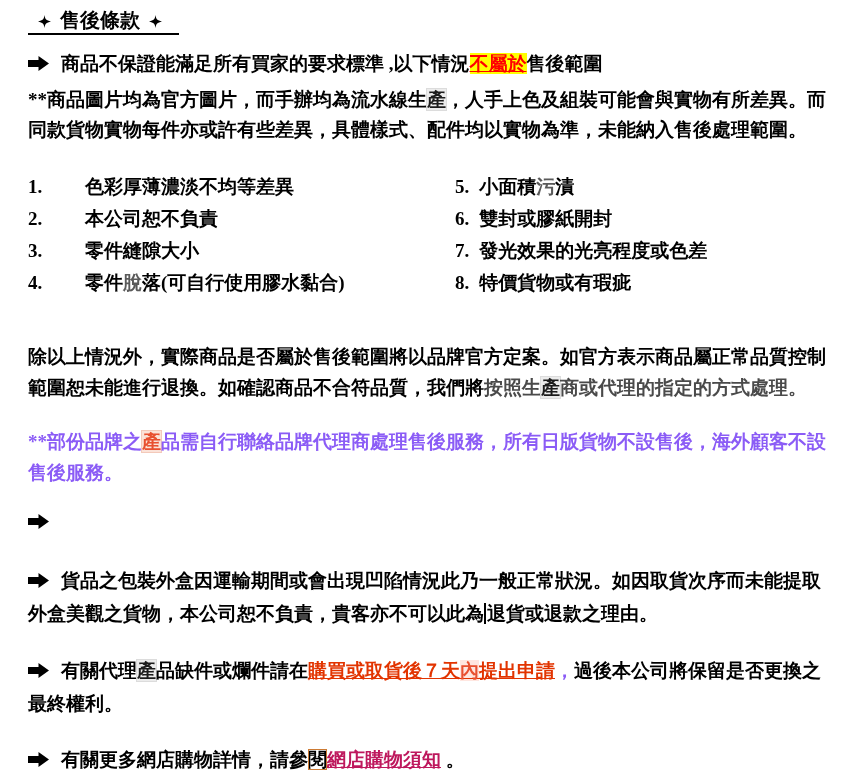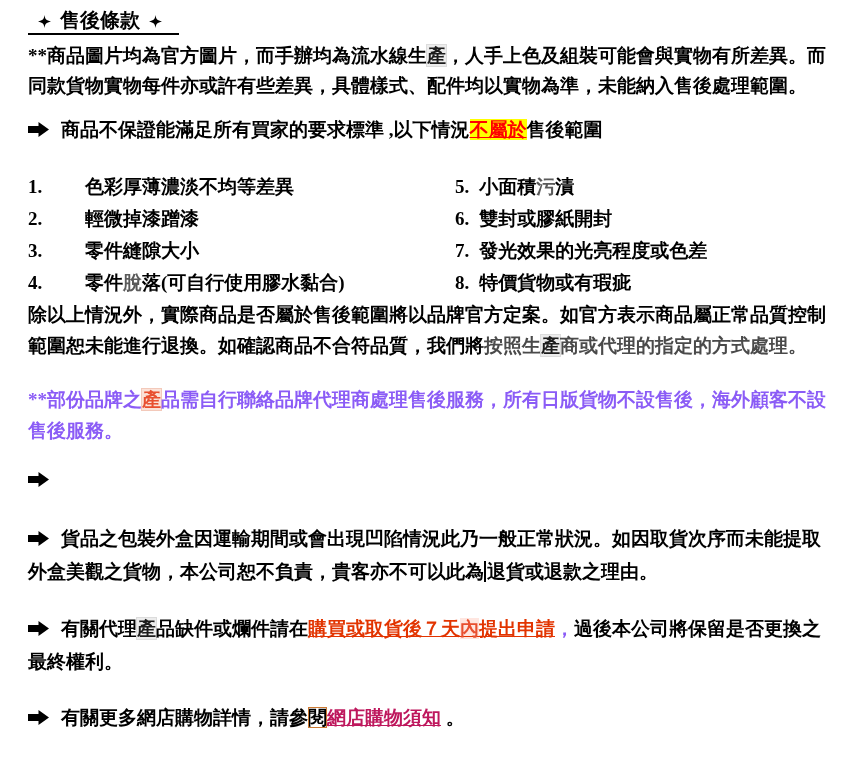--- a/index.html
+++ b/index.html
@@ -16,21 +16,21 @@
     white-space:nowrap;
   }
   .title .star-icon { display:inline-block; vertical-align:-1px; margin:0 9px; }
   .para { margin:0; line-height:30px; }
   .notice { margin-top:14px; line-height:30px; }
   .xlist { margin-top:26px; }
   .xrow { display:flex; line-height:32px; margin:0; }
   .lcell { width:427px; display:flex; }
   .lnum { display:inline-block; width:57px; }
   .rnum { display:inline-block; margin-right:10px; }
-  .decision { line-height:31px; }
+  .decision { margin-top:42px; line-height:31px; }
   .brand { margin-top:23px; line-height:31px; }
   .bullet { line-height:31px; }
   .b1 { margin-top:18px; }
   .b2 { margin-top:27px; line-height:33px; }
   .b3 { margin-top:24px; line-height:33px; }
   .b4 { margin-top:24px; }
   .arrow-icon { display:inline-block; vertical-align:-1px; margin-right:12px; }
   
   .seg-n  { color:#000; }
   .seg-fb { color:#1c1c1c; background:#ececec; box-shadow:0 0 0 1px #dcdcdc; }
@@ -53,40 +53,40 @@
   
   <div class="title">
     <svg class="star-icon" width="13" height="13" viewBox="0 0 13 13">
         <path d="M6.5 0 C7.2 4.4 8.1 5.3 13 6.5 C8.1 7.7 7.2 8.6 6.5 13 C5.8 8.6 4.9 7.7 0 6.5 C4.9 5.3 5.8 4.4 6.5 0 Z" fill="#000"></path>
       </svg><span>售後條款</span><svg class="star-icon" width="13" height="13" viewBox="0 0 13 13">
         <path d="M6.5 0 C7.2 4.4 8.1 5.3 13 6.5 C8.1 7.7 7.2 8.6 6.5 13 C5.8 8.6 4.9 7.7 0 6.5 C4.9 5.3 5.8 4.4 6.5 0 Z" fill="#000"></path>
       </svg>
   </div>
 
   
-  <p class="para" style="margin-top:6px;"><span class="seg seg-n">**商品圖片均為官方圖片，而手辦均為流水線生</span><span class="seg seg-fb">產</span><span class="seg seg-n">，人手上色及組裝可能會與實物有所差異。而同款貨物實物每件亦或許有些差異，具體樣式、配件均以實物為準，未能納入售後處理範圍。</span></p>
-
-  
   <p class="para notice"><svg class="arrow-icon" width="21" height="15" viewBox="0 0 21 15">
         <path d="M0 4 L10.5 4 L10.5 0 L21 7.5 L10.5 15 L10.5 11 L0 11 Z" fill="#000"></path>
       </svg><span><span class="seg seg-n">商品不保證能滿足所有買家的要求標準 ,以下情況</span><span class="seg seg-hl">不屬於</span><span class="seg seg-n">售後範圍</span></span></p>
+
+  
+  <p class="para" style="margin-top:6px;"><span class="seg seg-n">**商品圖片均為官方圖片，而手辦均為流水線生</span><span class="seg seg-fb">產</span><span class="seg seg-n">，人手上色及組裝可能會與實物有所差異。而同款貨物實物每件亦或許有些差異，具體樣式、配件均以實物為準，未能納入售後處理範圍。</span></p>
 
   
   <div class="xlist">
     <div class="xrow">
       <div class="lcell">
           <span class="lnum">1.</span>
           <span><span class="seg seg-n">色彩厚薄濃淡不均等差異</span></span>
         </div>
       <div class="rcell"><span class="rnum">5.</span><span><span class="seg seg-n">小面積</span><span class="seg seg-fg">污</span><span class="seg seg-n">漬</span></span></div>
     </div>
     <div class="xrow">
       <div class="lcell">
           <span class="lnum">2.</span>
-          <span><span class="seg seg-n">輕微掉漆蹭漆</span></span>
+          <span><span class="seg seg-n">本公司恕不負責</span></span>
         </div>
       <div class="rcell"><span class="rnum">6.</span><span><span class="seg seg-n">雙封或膠紙開封</span></span></div>
     </div>
     <div class="xrow">
       <div class="lcell">
           <span class="lnum">3.</span>
           <span><span class="seg seg-n">零件縫隙大小</span></span>
         </div>
       <div class="rcell"><span class="rnum">7.</span><span><span class="seg seg-n">發光效果的光亮程度或色差</span></span></div>
     </div>

